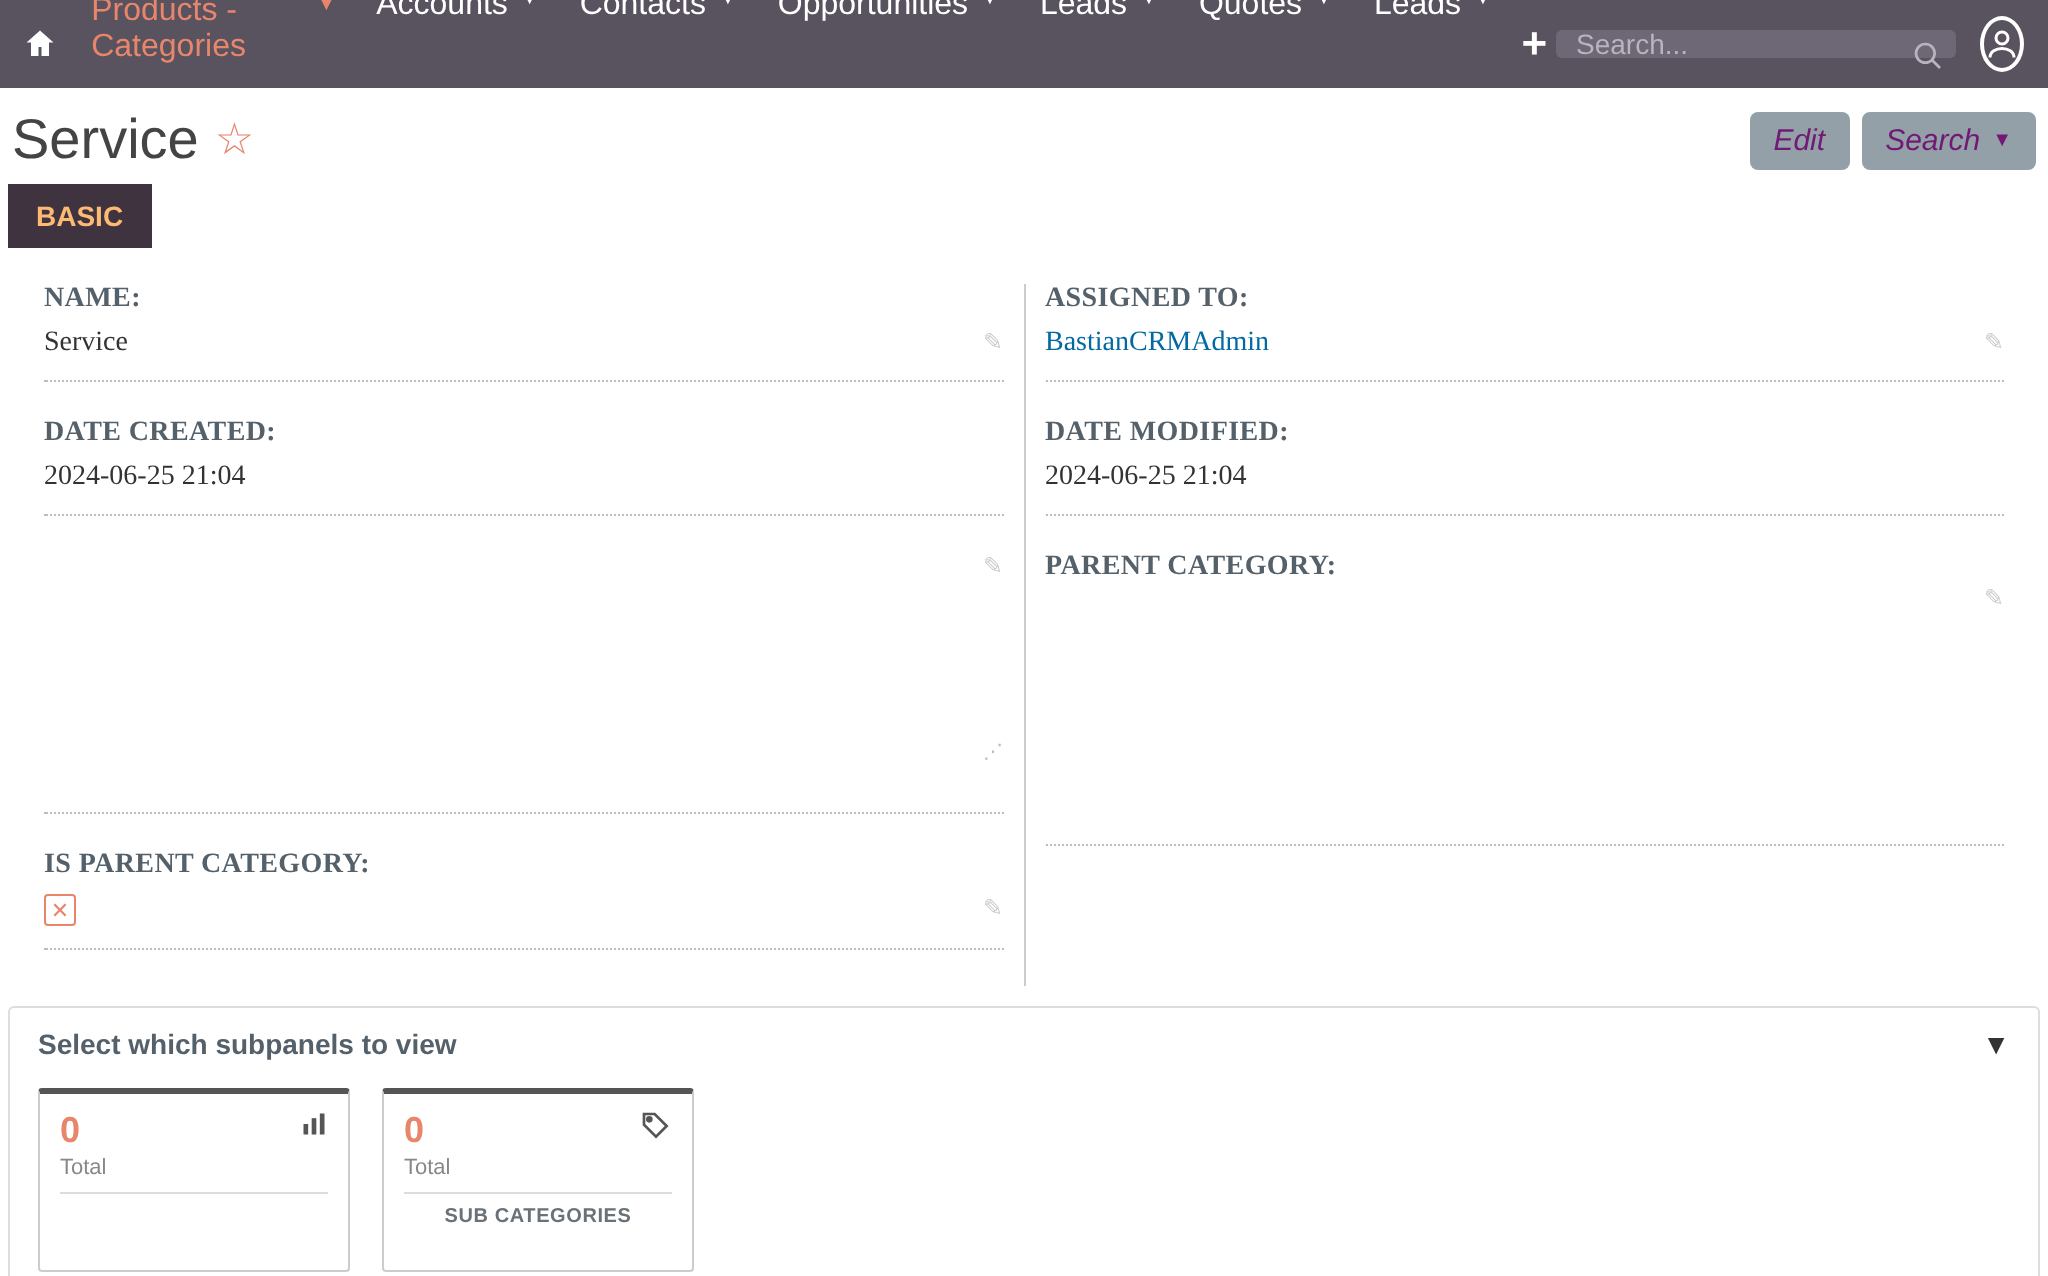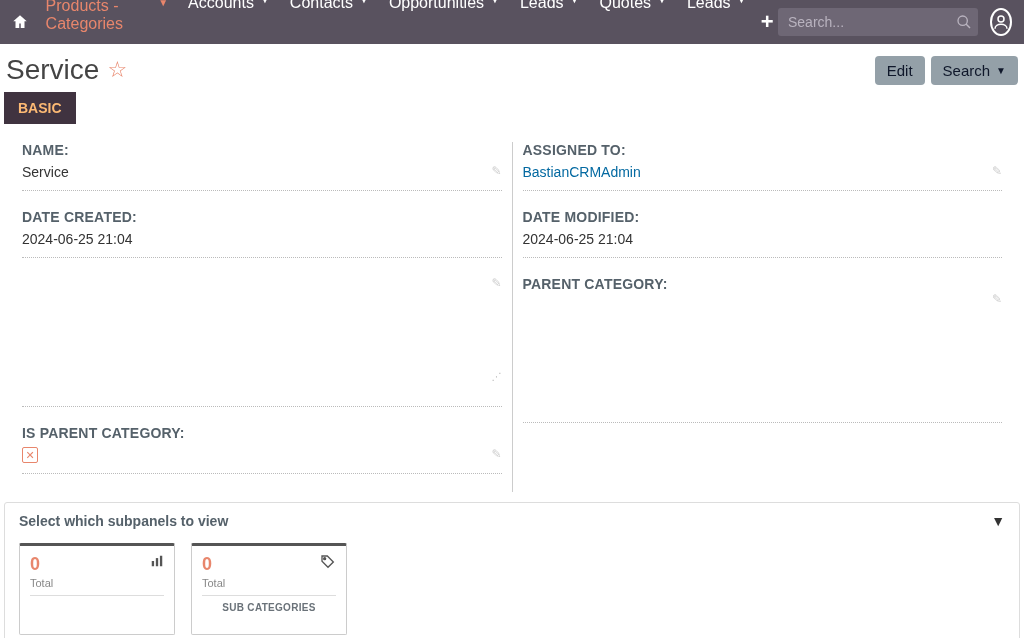--- a/index.html
+++ b/index.html
@@ -6,37 +6,37 @@
   body { font-family: -apple-system, BlinkMacSystemFont, "Segoe UI", Helvetica, Arial, sans-serif; font-size: 14px; color: #333; background: #fff; width:1024px;}
   
   .navbar { height: 44px; background: #59525f; display:flex; align-items:center; padding:0 4px; }
   .nav-home { width:44px; height:44px; display:flex; align-items:center; justify-content:center; color:#fff;}
   .nav-item { display:flex; align-items:flex-start; padding:0 10px; height:56px; color:#fff; font-size:16px; cursor:pointer; position:relative; }
   .nav-item.active { color:#e8866c; border-top:3px solid #e8866c; }
   .nav-caret { margin-left:6px; font-size:10px; display:inline-block;}
   .nav-plus { width:30px; display:flex; align-items:center; justify-content:center; color:#fff; font-size:22px; font-weight:bold;}
   .nav-spacer { flex:1; }
   .search-wrap { position:relative; margin-right:12px;}
-  .search-input { background:#6e6775; border:none; border-radius:3px; height:28px; width:200px; padding:0 30px 0 10px; color:#fff; font-size:14px;}
+  .search-input { background:#6e6775; border:none; border-radius:3px; height:14px; width:200px; padding:0 30px 0 10px; color:#fff; font-size:14px;}
   .search-input::placeholder{color:#b9b3bf;}
   .search-btn { position:absolute; right:6px; top:6px; color:#b9b3bf;}
   .avatar { width:28px; height:28px; border-radius:50%; border:2px solid #fff; margin-right:8px; display:flex; align-items:center; justify-content:center; color:#fff;}
   
   .titlebar { display:flex; align-items:center; padding:10px 6px 6px 6px; }
   .title-text { font-size:28px; font-weight:400; color:#444; }
   .star { margin-left:8px; color:#e8866c; font-size:22px;}
   .title-spacer{flex:1;}
-  .btn { background:#94a0a8; color:#0f172a; border:none; border-radius:4px; padding:6px 12px; font-size:15px; cursor:pointer; margin-left:6px; display:inline-flex; align-items:center;}
+  .btn { background:#94a0a8; color:#701a75; border:none; border-radius:4px; padding:6px 12px; font-size:15px; cursor:pointer; margin-left:6px; display:inline-flex; align-items:center;font-style:italic;}
   .btn .caret{margin-left:6px;font-size:10px;}
   
   .tabs { padding-left:4px; }
   .tab { display:inline-block; background:#403340; color:#fdba74; padding:8px 14px; font-size:14px; font-weight:600;}
   
   .detail { display:flex; padding:18px 22px 10px 22px; }
-  .col { flex:1; padding:0 10px; }
+  .col { flex:1; padding:0 10px;font-family:Liberation Serif, serif; }
   .col.left { border-right:1px solid #ccc; padding-left:0;}
   .col.right{ padding-right:0;}
   .field { margin-bottom:18px; position:relative; }
   .field-label { font-weight:700; color:#55616a; font-size:14px; letter-spacing:.2px;}
   .field-value { margin-top:6px; font-size:14px; color:#333; }
   .field-value.link{ color:#0369a1;}
   .dots { border-bottom:1px dotted #bbb; margin-top:10px;}
   .edit-pencil { position:absolute; right:0; top:22px; color:#ccc; font-size:12px;}
   .desc-box { height:120px; position:relative; }
   .resize-handle{position:absolute; right:0; bottom:14px; color:#bbb; font-size:10px;}

